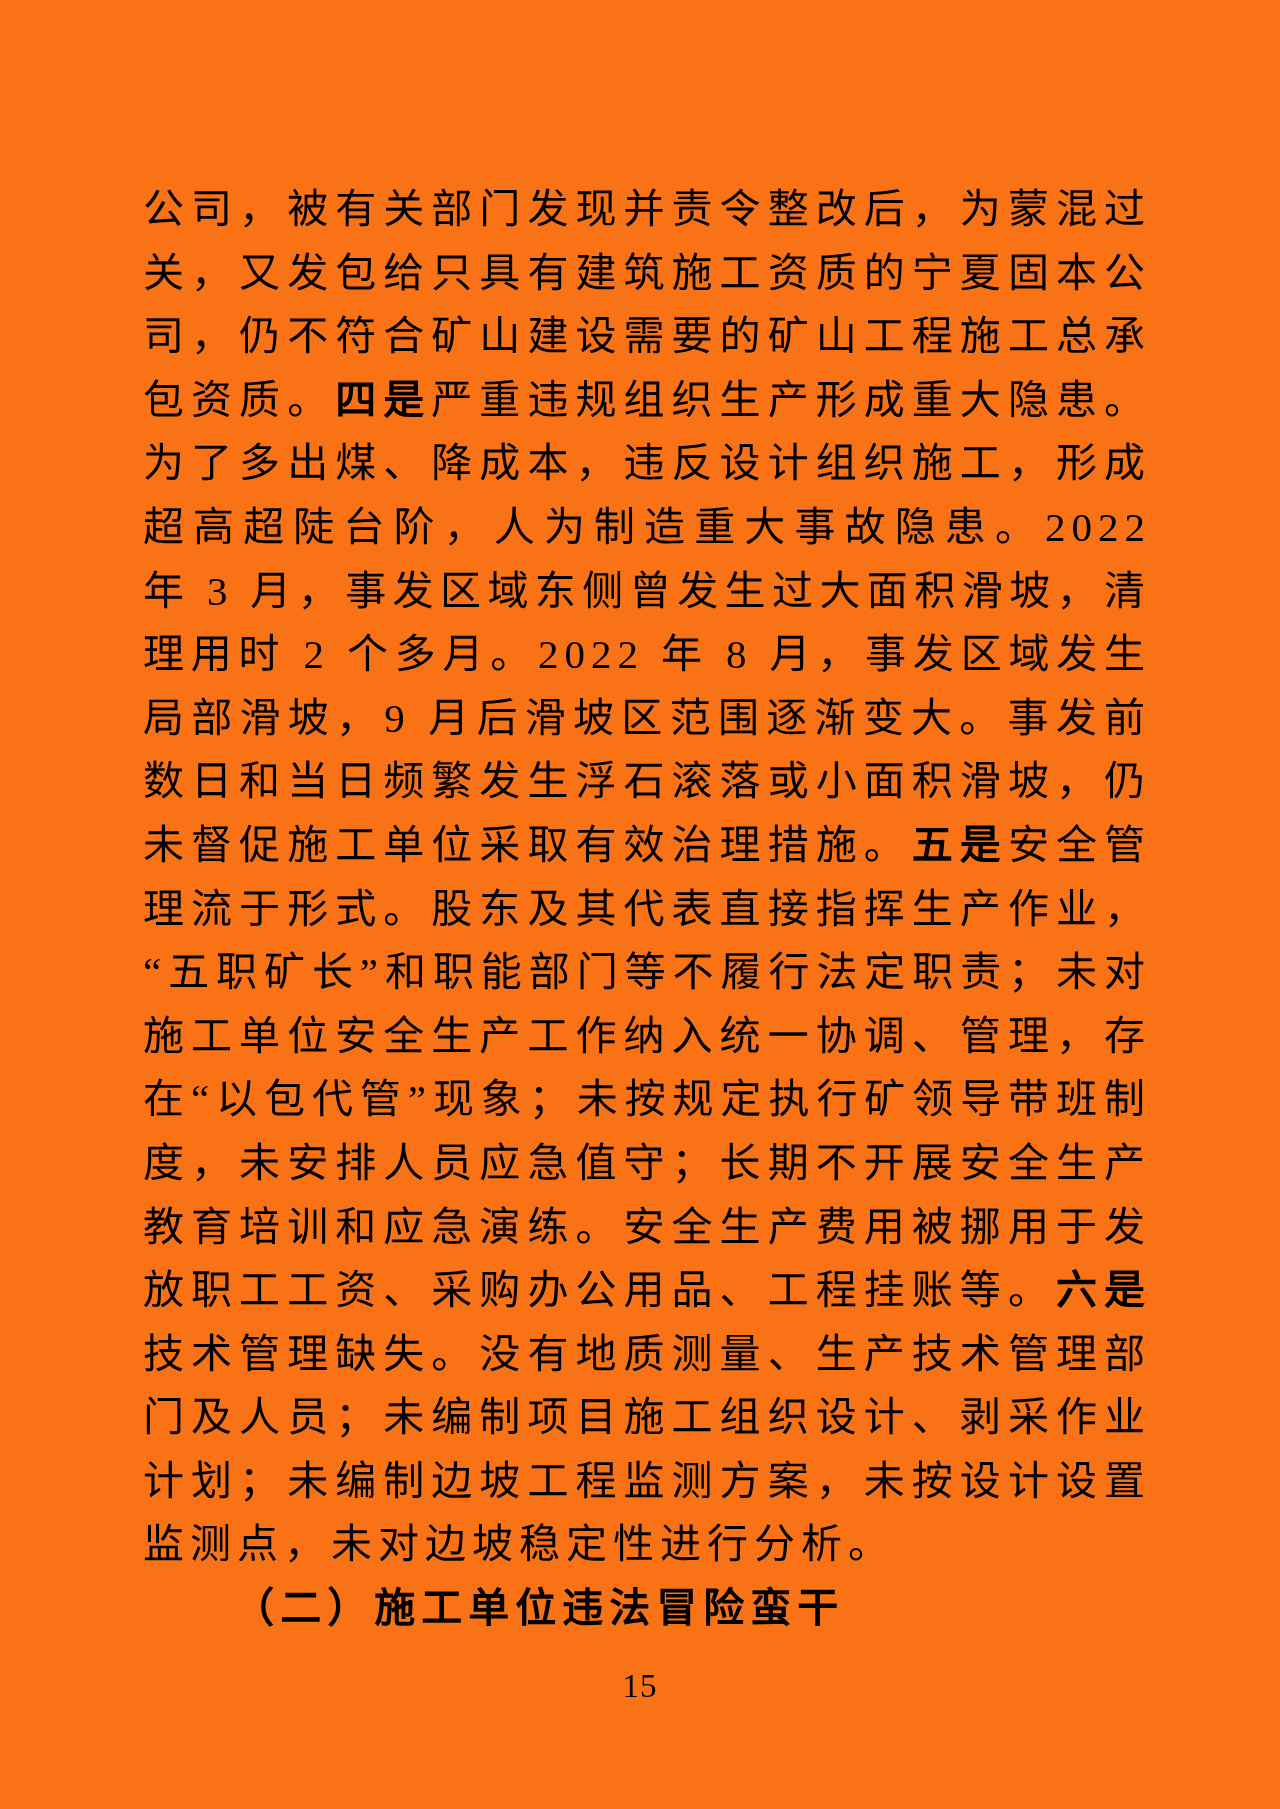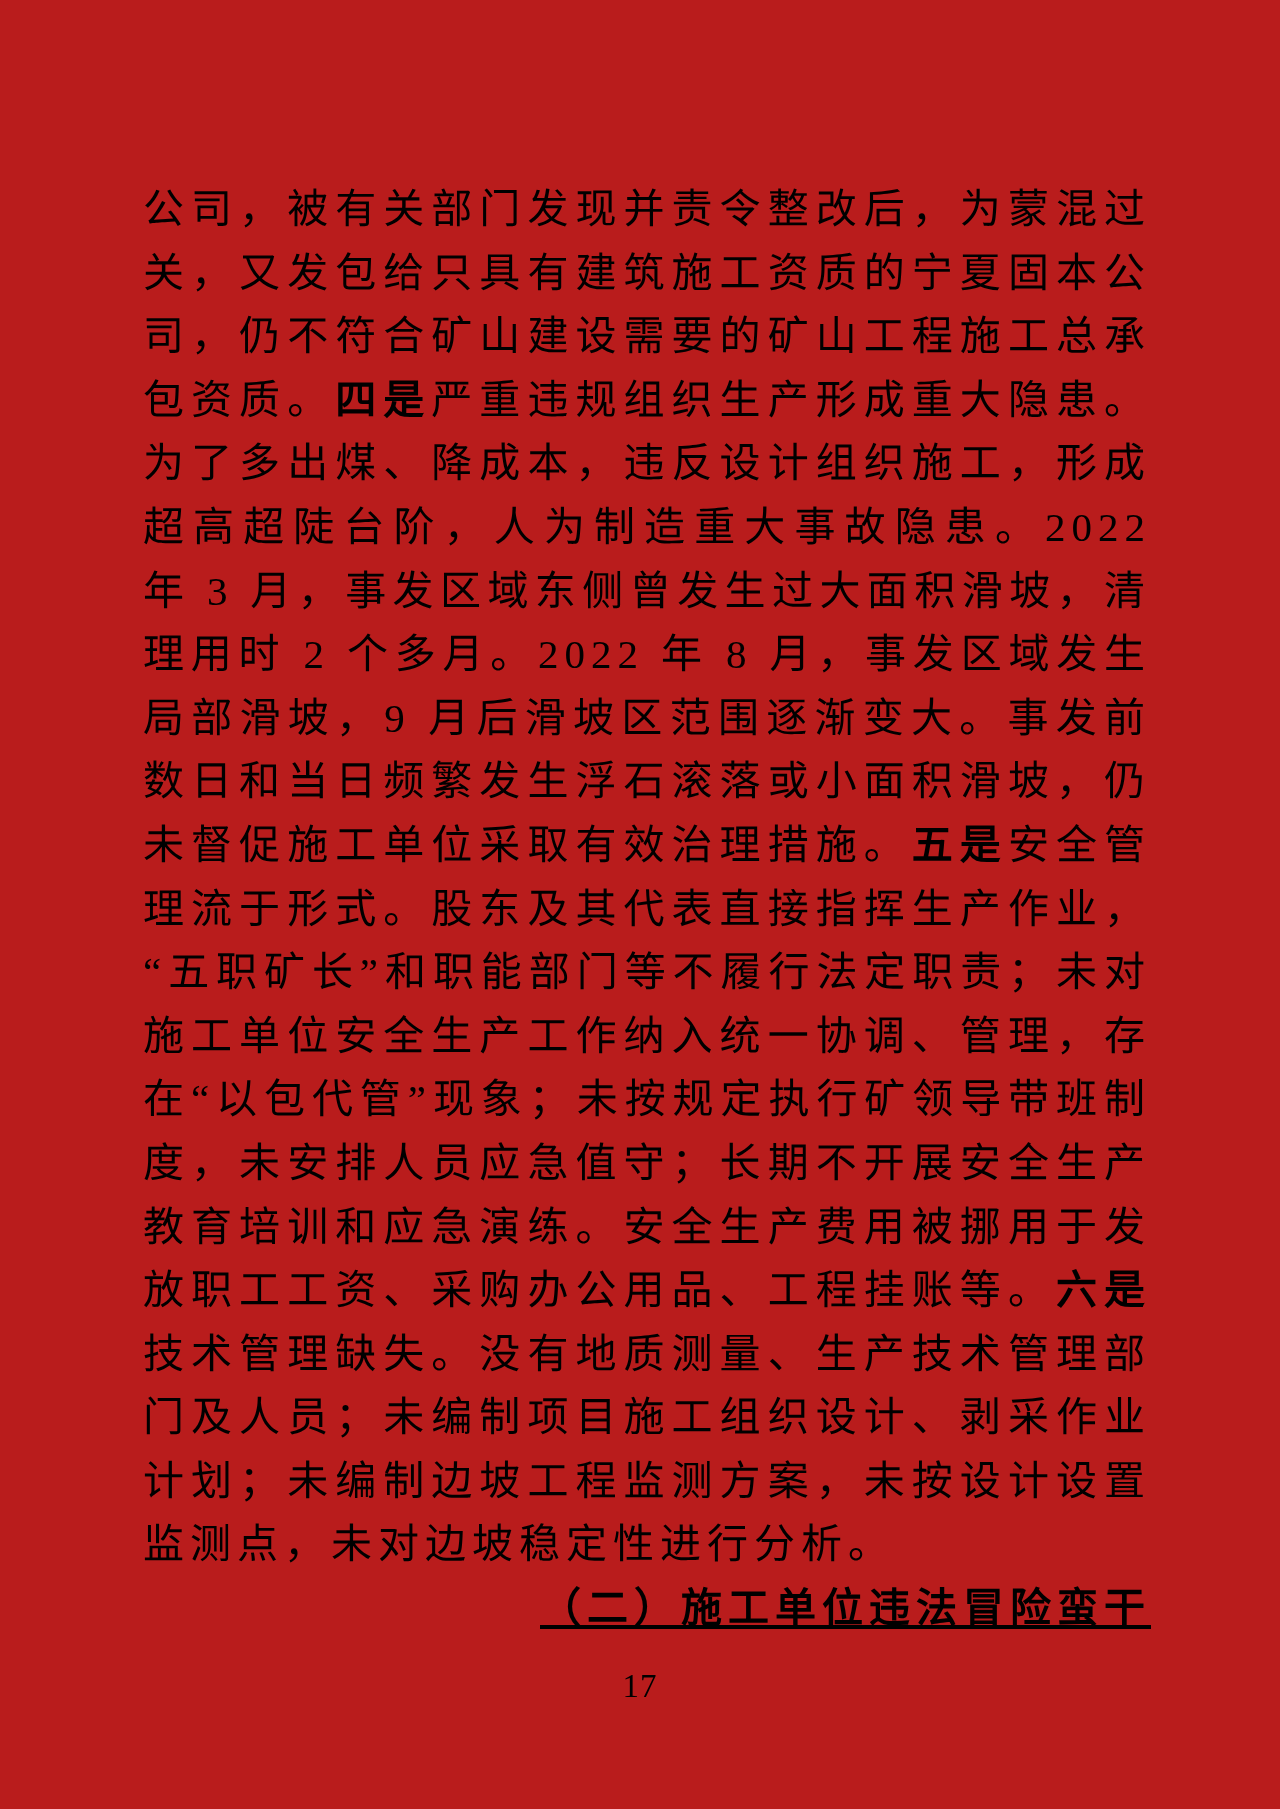--- a/index.html
+++ b/index.html
@@ -4,21 +4,21 @@
 <style>
   html, body {
     margin: 0;
     padding: 0;
     background: #ffffff;
   }
   .page {
     position: relative;
     width: 1280px;
     height: 1809px;
-    background: #b91c1c;
+    background: #f97316;
     overflow: hidden;
     font-family: "Liberation Serif", "DejaVu Serif", serif;
     color: #000000;
   }
   .doc-body {
     position: absolute;
     left: 143px;
     top: 178px;
     width: 1008px;
   }
@@ -33,22 +33,21 @@
     color: #000000;
   }
   .para .bold {
     font-weight: 700;
   }
   .para.indent {
     text-indent: 2.2em;
   }
   .para.heading {
     font-weight: 700;
-    text-align: right;
-    text-decoration: underline;
+    text-align: left;
   }
   .footer {
     position: absolute;
     left: 0;
     right: 0;
     top: 1668px;
     text-align: center;
   }
   .page-number {
     font-size: 33px;
@@ -59,15 +58,15 @@
 </style>
 </head>
 <body>
 
 <div class="page">
   <div class="doc-body">
       <p class="para"><span>公司，被有关部门发现并责令整改后，为蒙混过关，又发包给只具有建筑施工资质的宁夏固本公司，仍不符合矿山建设需要的矿山工程施工总承包资质。</span><span class="bold">四是</span><span>严重违规组织生产形成重大隐患。为了多出煤、降成本，违反设计组织施工，形成超高超陡台阶，人为制造重大事故隐患。2022 年 3 月，事发区域东侧曾发生过大面积滑坡，清理用时 2 个多月。2022 年 8 月，事发区域发生局部滑坡，9 月后滑坡区范围逐渐变大。事发前数日和当日频繁发生浮石滚落或小面积滑坡，仍未督促施工单位采取有效治理措施。</span><span class="bold">五是</span><span>安全管理流于形式。股东及其代表直接指挥生产作业，“五职矿长”和职能部门等不履行法定职责；未对施工单位安全生产工作纳入统一协调、管理，存在“以包代管”现象；未按规定执行矿领导带班制度，未安排人员应急值守；长期不开展安全生产教育培训和应急演练。安全生产费用被挪用于发放职工工资、采购办公用品、工程挂账等。</span><span class="bold">六是</span><span>技术管理缺失。没有地质测量、生产技术管理部门及人员；未编制项目施工组织设计、剥采作业计划；未编制边坡工程监测方案，未按设计设置监测点，未对边坡稳定性进行分析。</span></p>
       <p class="para indent heading"><span class="bold">（二）施工单位违法冒险蛮干</span></p>
     </div>
   <div class="footer">
-    <span class="page-number">17</span>
+    <span class="page-number">15</span>
   </div>
 </div>
 
 </body></html>

